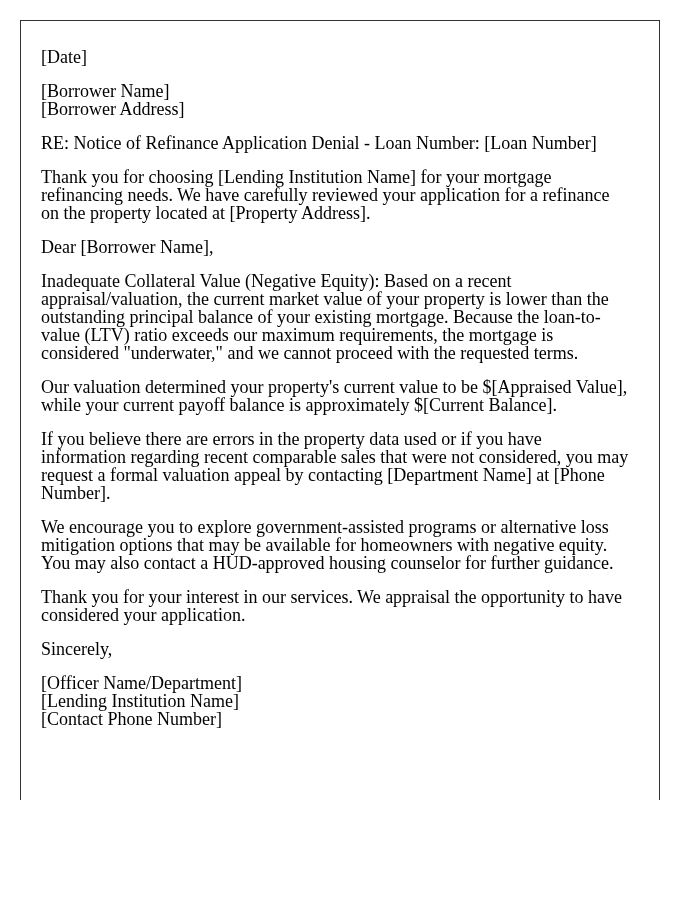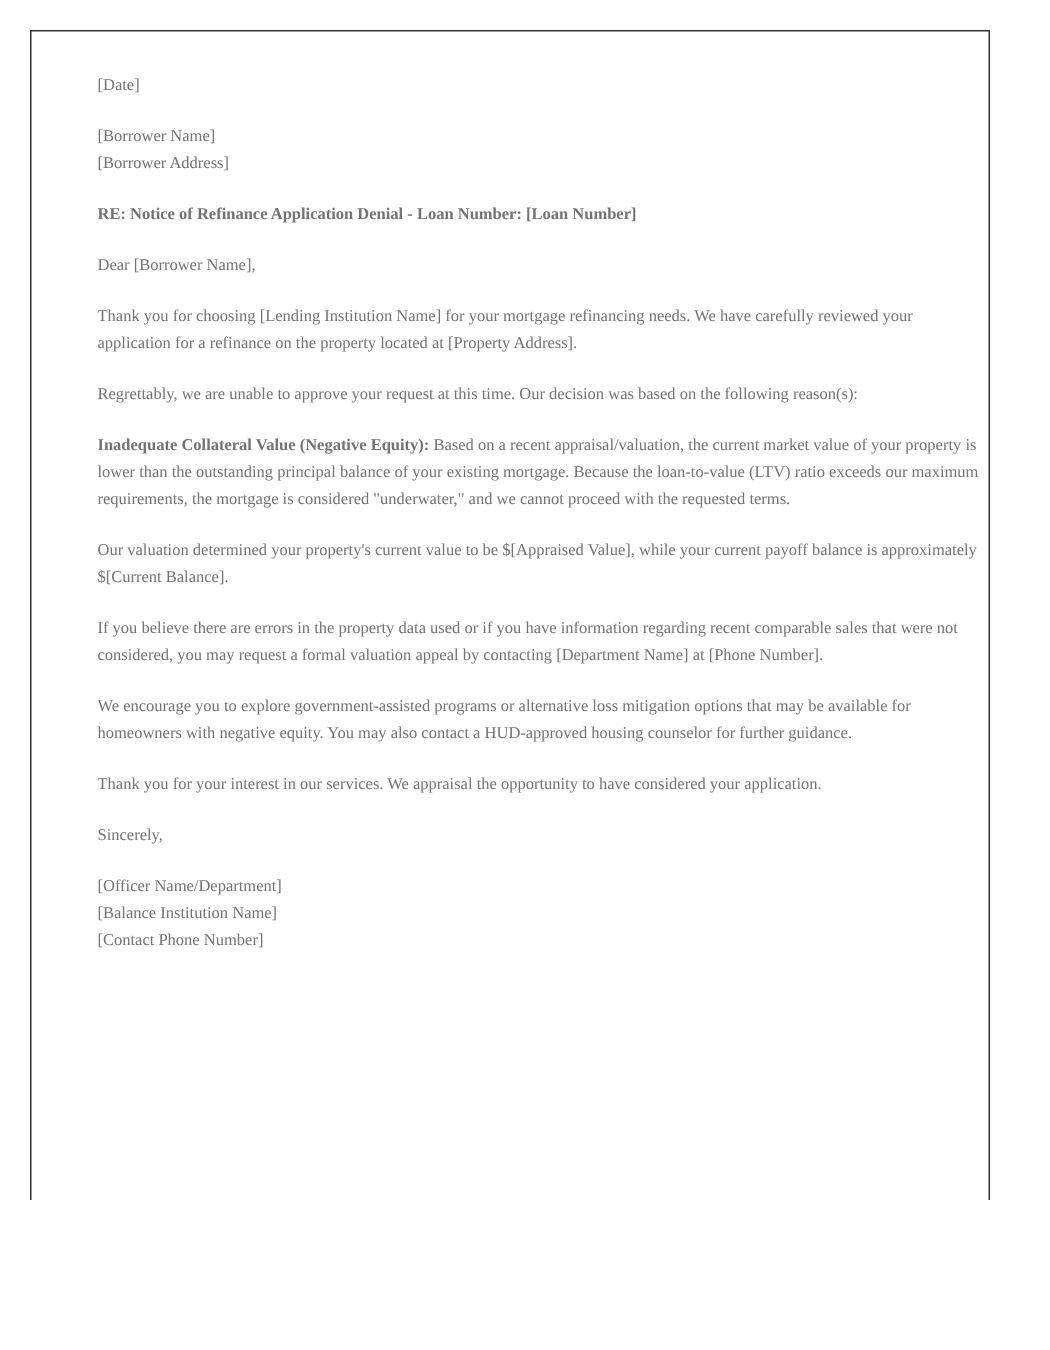--- a/index.html
+++ b/index.html
@@ -9,62 +9,61 @@
       left: 20px; top: 20px;
       width: 640px; height: 780px;
       border-left: 1.5px solid #333;
       border-top: 1.5px solid #333;
       border-right: 1.5px solid #333;
       box-sizing: border-box;
       overflow: hidden;
     }
     .content {
       position: absolute;
-      left: 44px; top: 27px;
+      left: 20px; top: 27px;
       width: 590px;
       font-family: "Liberation Serif", "DejaVu Serif", serif;
-      font-size: 11px;
+      font-size: 18px;
       line-height: 18px;
-      color: #737373;
+      color: #000000;
     }
     .content p { margin: 0 0 16px 0; }
     .content .line { display: block; }
-    .bold { font-weight: bold; }
+    .bold { font-weight: normal; }
   </style>
 </head>
 <body>
 
 <div class="page">
   <div class="content">
     <p>[Date]</p>
 
     <p>
       <span class="line">[Borrower Name]</span>
       <span class="line">[Borrower Address]</span>
     </p>
 
     <p class="bold">RE: Notice of Refinance Application Denial - Loan Number: [Loan Number]</p>
 
+    <p>Thank you for choosing [Lending Institution Name] for your mortgage refinancing needs. We have carefully reviewed your application for a refinance on the property located at [Property Address].</p>
+
     <p>Dear [Borrower Name],</p>
 
-    <p>Thank you for choosing [Lending Institution Name] for your mortgage refinancing needs. We have carefully reviewed your application for a refinance on the property located at [Property Address].</p>
-
-    <p>Regrettably, we are unable to approve your request at this time. Our decision was based on the following reason(s):</p>
 
     <p><span class="bold">Inadequate Collateral Value (Negative Equity):</span><span> Based on a recent appraisal/valuation, the current market value of your property is lower than the outstanding principal balance of your existing mortgage. Because the loan-to-value (LTV) ratio exceeds our maximum requirements, the mortgage is considered "underwater," and we cannot proceed with the requested terms.</span></p>
 
     <p>Our valuation determined your property's current value to be $[Appraised Value], while your current payoff balance is approximately $[Current Balance].</p>
 
     <p>If you believe there are errors in the property data used or if you have information regarding recent comparable sales that were not considered, you may request a formal valuation appeal by contacting [Department Name] at [Phone Number].</p>
 
     <p>We encourage you to explore government-assisted programs or alternative loss mitigation options that may be available for homeowners with negative equity. You may also contact a HUD-approved housing counselor for further guidance.</p>
 
     <p>Thank you for your interest in our services. We appraisal the opportunity to have considered your application.</p>
 
     <p>Sincerely,</p>
 
     <p>
       <span class="line">[Officer Name/Department]</span>
-      <span class="line">[Balance Institution Name]</span>
+      <span class="line">[Lending Institution Name]</span>
       <span class="line">[Contact Phone Number]</span>
     </p>
   </div>
 </div>
 
 </body></html>

